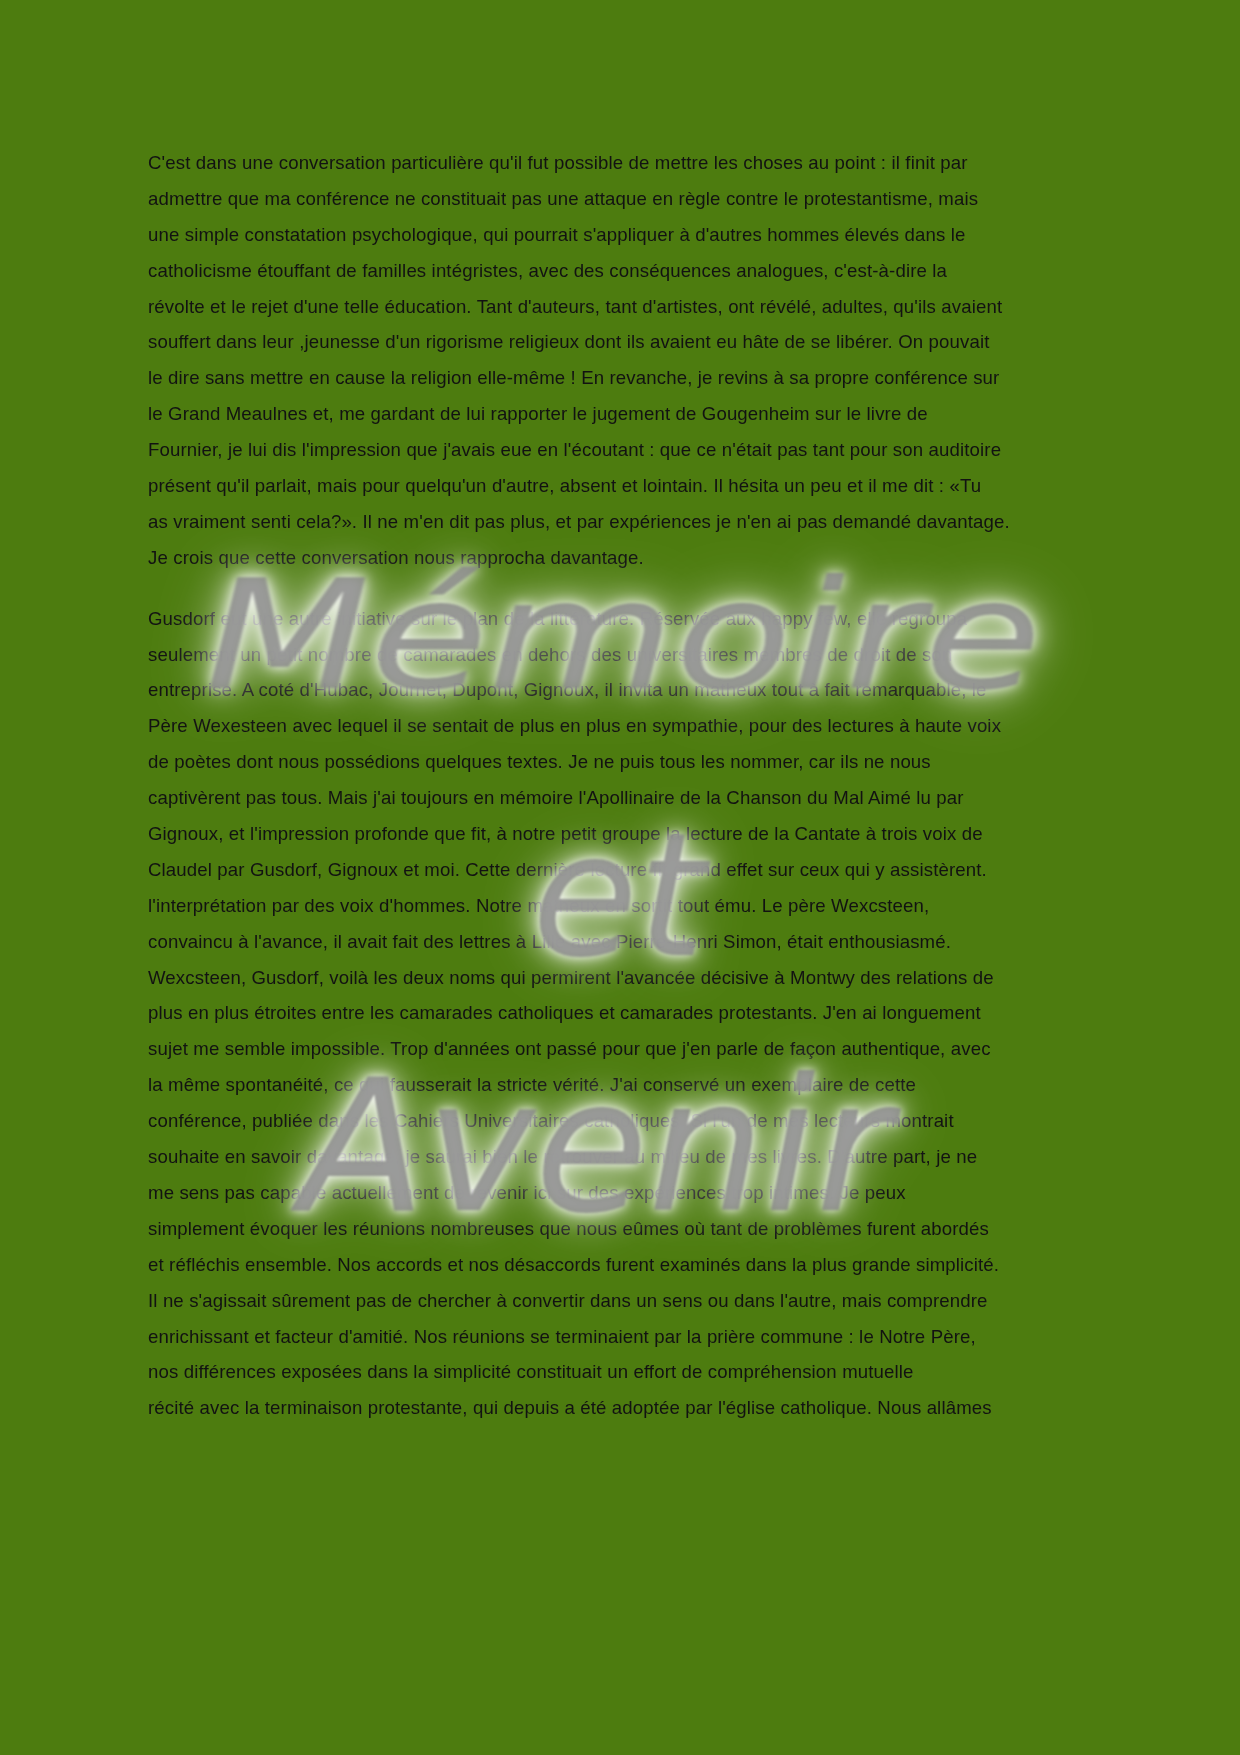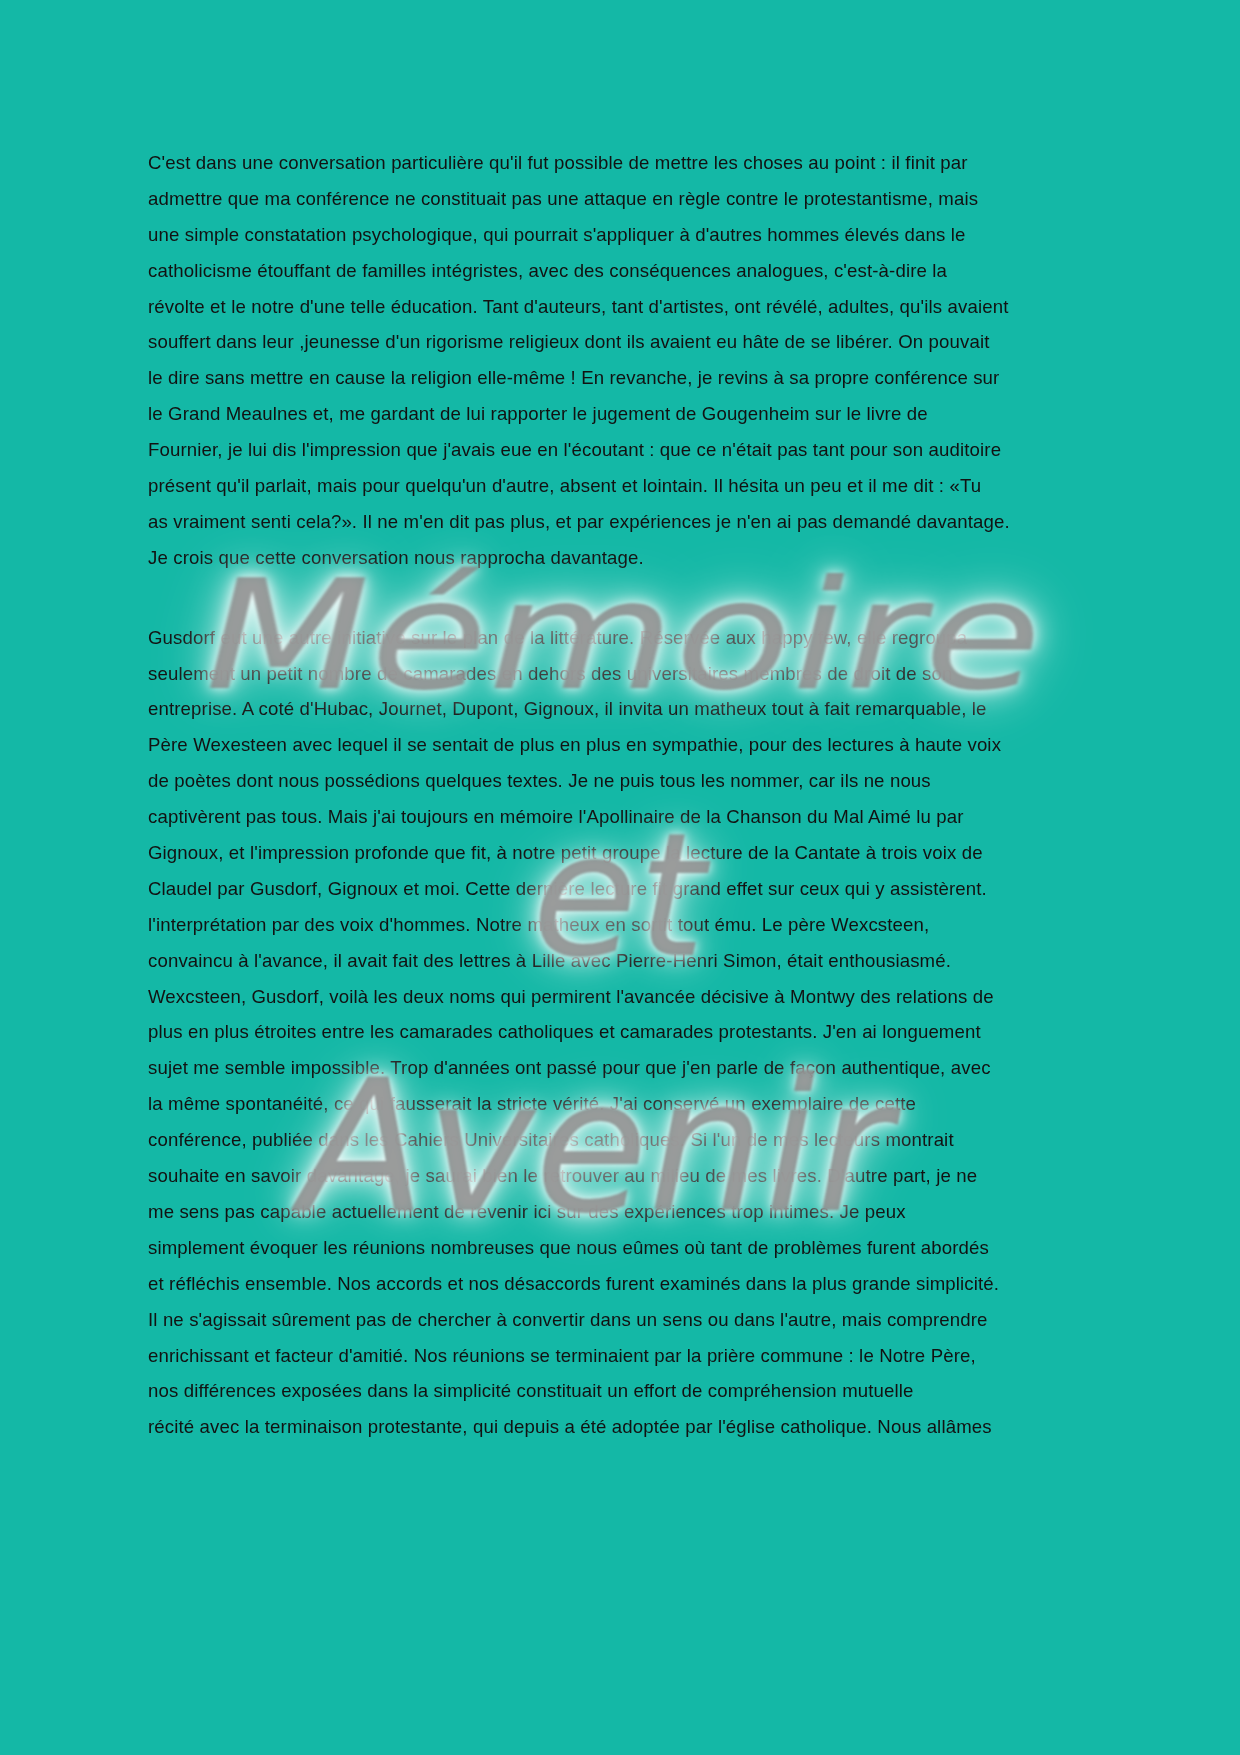--- a/index.html
+++ b/index.html
@@ -10,34 +10,34 @@
   body {
     width: 1240px;
     height: 1755px;
     position: relative;
     overflow: hidden;
     font-family: "Liberation Sans", sans-serif;
   }
   .page {
     position: absolute;
     inset: 0;
-    background: #14b8a6;
+    background: #4d7c0f;
   }
   
   .doc {
     position: absolute;
     left: 148px;
     top: 145px;
     width: 1000px;
     color: #121212;
     font-size: 18.6px;
     letter-spacing: 0.14px;
   }
   .para { margin: 0; }
-  .para + .para { margin-top: 44px; }
+  .para + .para { margin-top: 25px; }
   .line {
     line-height: 35.9px;
     height: 35.9px;
     white-space: nowrap;
   }
   
   .watermark {
     position: absolute;
     inset: 0;
     pointer-events: none;
@@ -80,21 +80,21 @@
 <body style="background: rgb(255, 255, 255);">
 
 <div class="page">
 
   <div class="doc" style="color: rgb(18, 18, 18);">
       <div class="para">
         <div class="line">C'est dans une conversation particulière qu'il fut possible de mettre les choses au point : il finit par</div>
         <div class="line">admettre que ma conférence ne constituait pas une attaque en règle contre le protestantisme, mais</div>
         <div class="line">une simple constatation psychologique, qui pourrait s'appliquer à d'autres hommes élevés dans le</div>
         <div class="line">catholicisme étouffant de familles intégristes, avec des conséquences analogues, c'est-à-dire la</div>
-        <div class="line">révolte et le notre d'une telle éducation. Tant d'auteurs, tant d'artistes, ont révélé, adultes, qu'ils avaient</div>
+        <div class="line">révolte et le rejet d'une telle éducation. Tant d'auteurs, tant d'artistes, ont révélé, adultes, qu'ils avaient</div>
         <div class="line">souffert dans leur ,jeunesse d'un rigorisme religieux dont ils avaient eu hâte de se libérer. On pouvait</div>
         <div class="line">le dire sans mettre en cause la religion elle-même ! En revanche, je revins à sa propre conférence sur</div>
         <div class="line">le Grand Meaulnes et, me gardant de lui rapporter le jugement de Gougenheim sur le livre de</div>
         <div class="line">Fournier, je lui dis l'impression que j'avais eue en l'écoutant : que ce n'était pas tant pour son auditoire</div>
         <div class="line">présent qu'il parlait, mais pour quelqu'un d'autre, absent et lointain. Il hésita un peu et il me dit : «Tu</div>
         <div class="line">as vraiment senti cela?». Il ne m'en dit pas plus, et par expériences je n'en ai pas demandé davantage.</div>
         <div class="line">Je crois que cette conversation nous rapprocha davantage.</div>
       </div>
       <div class="para">
         <div class="line">Gusdorf eut une autre initiative sur le plan de la littérature. Réservée aux happy few, elle regroupa</div>

